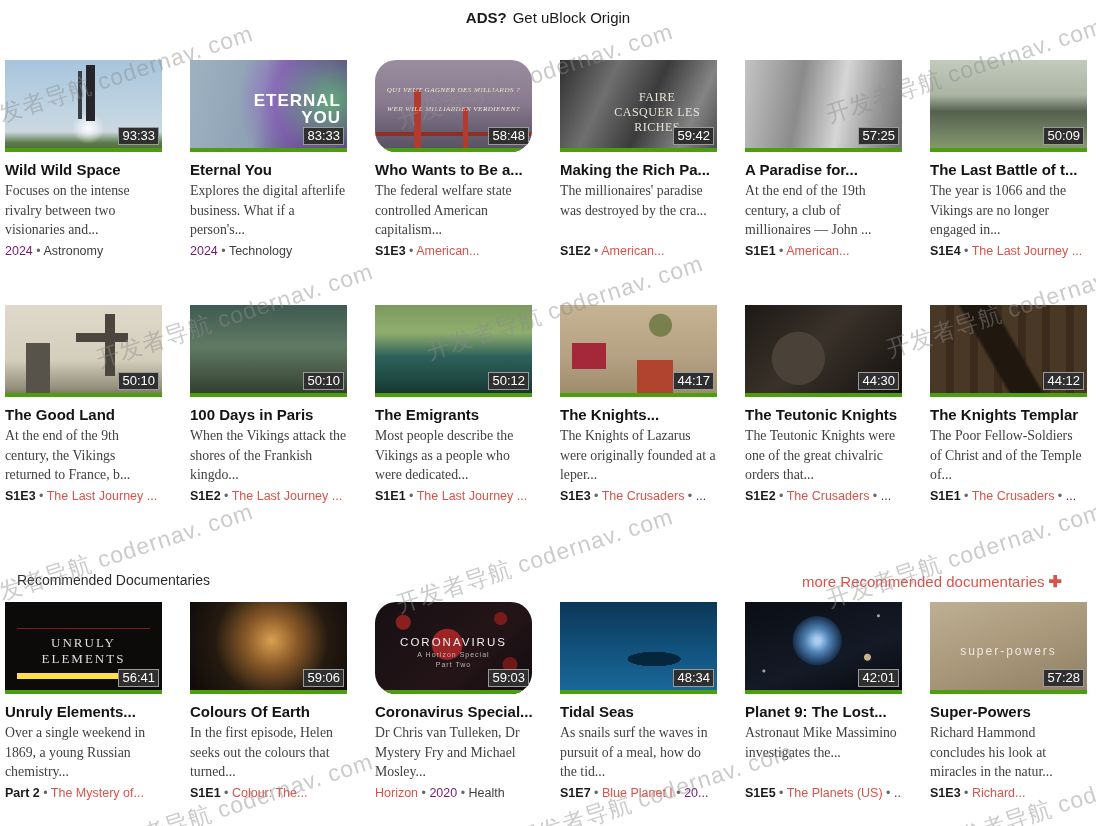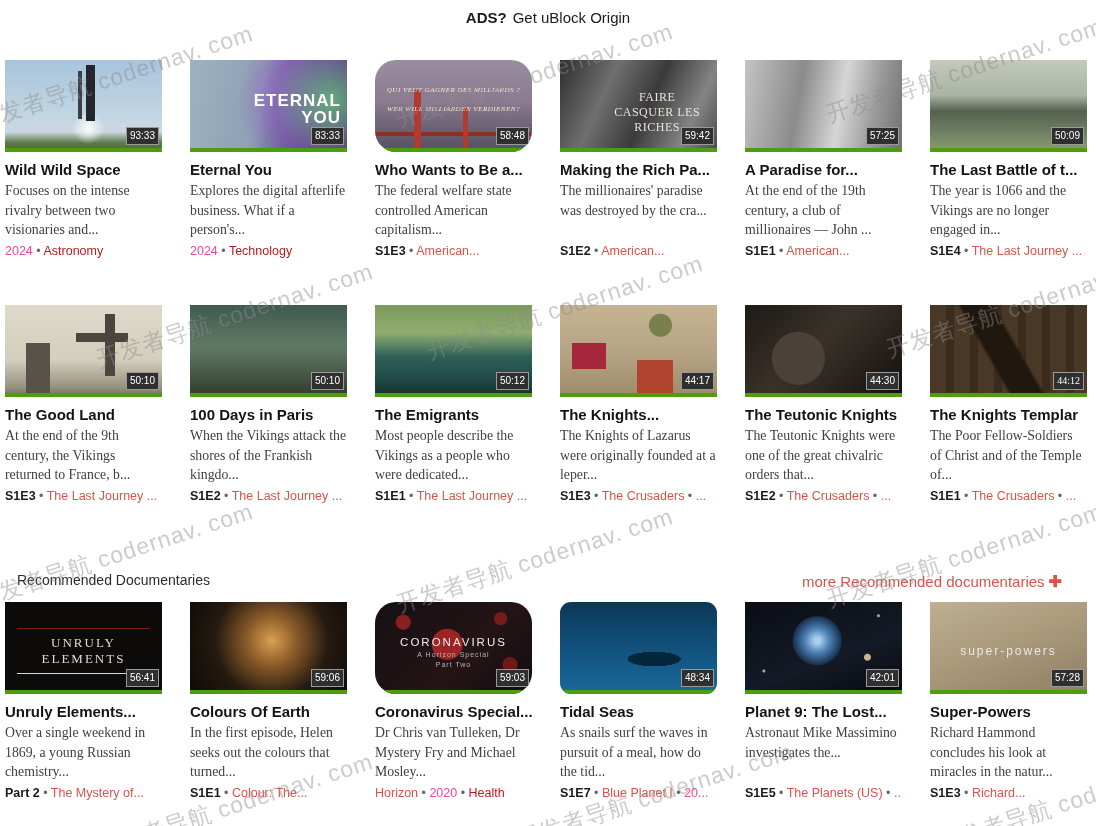--- a/index.html
+++ b/index.html
@@ -40,37 +40,37 @@
     grid-template-columns:repeat(6,157px);column-gap:28px;z-index:2;
   }
   #row1{top:60px;} #row2{top:305px;} #row3{top:602px;}
   .card{width:157px;}
   .thumb{
     position:relative;display:block;width:157px;height:92px;cursor:pointer;overflow:hidden;
   }
   .duration{
     position:absolute;right:3px;bottom:7px;z-index:3;
     background:#2f2f2f;border:1px solid #9a9a9a;color:#fff;
-    font-size:10px;line-height:16px;padding:0 3px;
+    font-size:13px;line-height:16px;padding:0 3px;
   }
   .progress{position:absolute;left:0;right:0;bottom:0;height:4px;background:#4c9e0e;z-index:3;}
   .title{
     margin:8px 0 2px;font-size:15px;font-weight:700;color:#141414;line-height:19px;
     white-space:nowrap;overflow:hidden;cursor:pointer;
   }
   .desc{
     margin:0;font-size:13.8px;color:#3f3f3f;line-height:19.5px;
     height:59px;overflow:hidden;font-family:Liberation Serif, serif;
   }
   .meta{margin-top:3px;font-size:12.5px;white-space:nowrap;overflow:hidden;line-height:16px;}
   .meta .bullet{color:#666;}
   .seg-bold{font-weight:700;color:#1a1a1a;}
-  .seg-plain{color:#ec4899;margin-top:47px;}
+  .seg-plain{color:#701a75;margin-top:47px;}
   .seg-red{color:#d9534a;cursor:pointer;margin-top:13px;}
-  .seg-purple{color:#b91c1c;cursor:pointer;}
+  .seg-purple{color:#404040;cursor:pointer;}
   
   .t0{background:
       linear-gradient(#24262b,#24262b) 55% 14%/9px 56px no-repeat,
       linear-gradient(#3a3f45,#3a3f45) 48% 26%/4px 48px no-repeat,
       radial-gradient(circle at 53% 74%,rgba(255,255,255,.95),rgba(255,255,255,0) 16px),
       linear-gradient(180deg,#a7c4dc 0%,#c0d4e2 55%,#ccd8e1 78%,#5d7a4a 90%,#49682f 100%);}
   .t1{background:
       radial-gradient(circle at 90% 45%,rgba(120,210,140,.75),rgba(150,80,200,.55) 38%,rgba(30,40,70,0) 62%),
       linear-gradient(100deg,#9fb2c2 0%,#8da0b4 45%,#3a4a62 75%,#161d2e 100%);}
   .t2{background:
@@ -91,32 +91,32 @@
   .t9{background:
       linear-gradient(#a5273a,#a5273a) 10% 58%/34px 26px no-repeat,
       radial-gradient(circle at 64% 22%,#7a7f4e 0 11px,rgba(0,0,0,0) 12px),
       linear-gradient(#b0442e,#b0442e) 64% 95%/36px 34px no-repeat,
       linear-gradient(180deg,#c5b391 0%,#b5a284 55%,#9c8a6a 100%);}
   .t10{background:
       radial-gradient(circle at 34% 58%,#4a4238 0 26px,rgba(0,0,0,0) 27px),
       linear-gradient(135deg,#1d1915 0%,#3a322a 45%,#13100e 100%);}
   .t11{background:
       linear-gradient(60deg,rgba(0,0,0,0) 38%,#20180f 40% 54%,rgba(0,0,0,0) 56%),
-      repeating-linear-gradient(90deg,#4a3826 0 16px,#3a2b1c 16px 24px); font-family: Liberation Serif, serif;}
+      repeating-linear-gradient(90deg,#4a3826 0 16px,#3a2b1c 16px 24px);}
   .t12{background:#0d0a0a;}
   .t13{background:radial-gradient(circle at 52% 42%,#d9a050 0%,#8a5a28 26%,#241a10 58%,#0c0908 100%);}
   .t14{background:
       radial-gradient(circle at 18% 22%,#8a1f1f 0 7px,rgba(0,0,0,0) 8px),
       radial-gradient(circle at 80% 18%,#7a1b1b 0 6px,rgba(0,0,0,0) 7px),
       radial-gradient(circle at 86% 68%,#6e1818 0 7px,rgba(0,0,0,0) 8px),
       radial-gradient(circle at 46% 46%,#9c2424 0 15px,rgba(0,0,0,0) 16px),
       linear-gradient(135deg,#161012 0%,#241418 60%,#110c0e 100%); border-radius: 21px;}
   .t15{background:
       radial-gradient(ellipse 44px 12px at 60% 62%,#06263d 0 60%,rgba(0,0,0,0) 61%),
-      linear-gradient(180deg,#0c3757 0%,#11507b 48%,#1a6a9b 100%); border-radius: 11px;}
+      linear-gradient(180deg,#0c3757 0%,#11507b 48%,#1a6a9b 100%);}
   .t16{background:
       radial-gradient(circle at 46% 42%,#a8cdee 0 3px,#4f82b5 12px,#18314f 24px,rgba(0,0,0,0) 25px),
       radial-gradient(circle at 78% 60%,#c9b48a 0 3px,rgba(0,0,0,0) 4px),
       radial-gradient(circle at 12% 75%,#9aa4b4 0 1px,rgba(0,0,0,0) 2px),
       radial-gradient(circle at 85% 15%,#9aa4b4 0 1px,rgba(0,0,0,0) 2px),
       linear-gradient(160deg,#0a0d14 0%,#141a26 60%,#06080d 100%);}
   .t17{background:linear-gradient(160deg,#bfb093 0%,#ab9a7c 45%,#8f7f63 100%);}
   
   .ov{position:absolute;z-index:2;pointer-events:none;}
   .ov-eternal{right:6px;top:32px;text-align:right;color:#fff;font-weight:700;
@@ -124,21 +124,21 @@
   .ov-eternal span{display:block;}
   .ov-quiveut{left:0;right:0;top:26px;text-align:center;color:#f3e8d0;
       font-size:7px;font-style:italic;font-family:"Liberation Serif",serif;}
   .ov-quiveut span{display:block;margin-bottom:11px;letter-spacing:.5px;}
   .ov-faire{left:34%;right:16px;top:30px;text-align:center;color:#e8e4da;
       font-size:12px;font-family:"Liberation Serif",serif;}
   .ov-faire span{display:block;margin-bottom:11px;letter-spacing:.5px;}
   .ov-faire span:nth-child(2){font-style:italic;}
   .ov-unruly{left:12px;right:12px;top:26px;text-align:center;color:#ddd;
       font-family:"Liberation Serif",serif;font-size:13px;letter-spacing:2px;
-      border-top:1px solid #7a1f1f;border-bottom:1px solid #fde047;padding:6px 0;}
+      border-top:1px solid #7a1f1f;border-bottom:6px solid #fde047;padding:6px 0;}
   .ov-corona{left:0;right:0;top:34px;text-align:center;color:#eee;
       font-size:11.5px;letter-spacing:2px;}
   .ov-corona .sub{display:block;font-size:7px;letter-spacing:1px;color:#b9b4b4;margin-top:3px;}
   .ov-super{left:0;right:0;top:42px;text-align:center;color:rgba(255,255,255,.78);
       font-size:12px;letter-spacing:2px;}
 </style>
 </head>
 <body>
 
 <div class="wm-layer">

